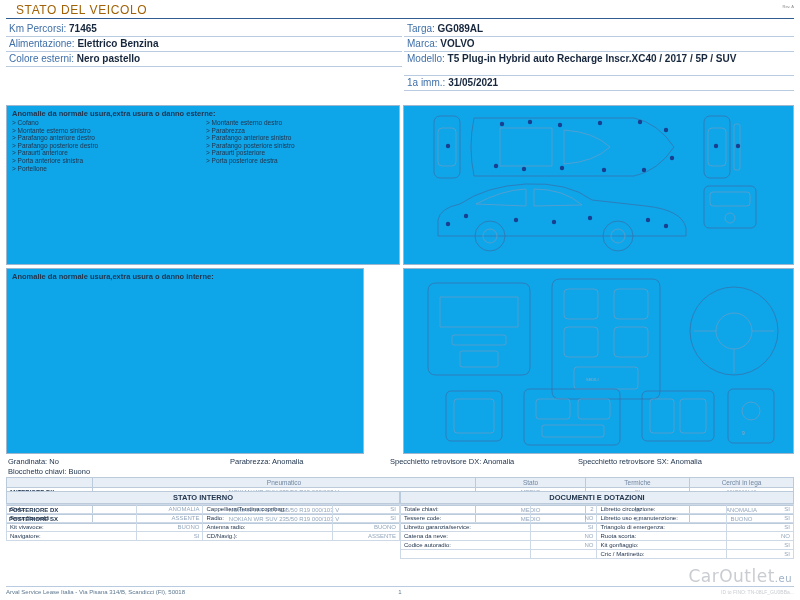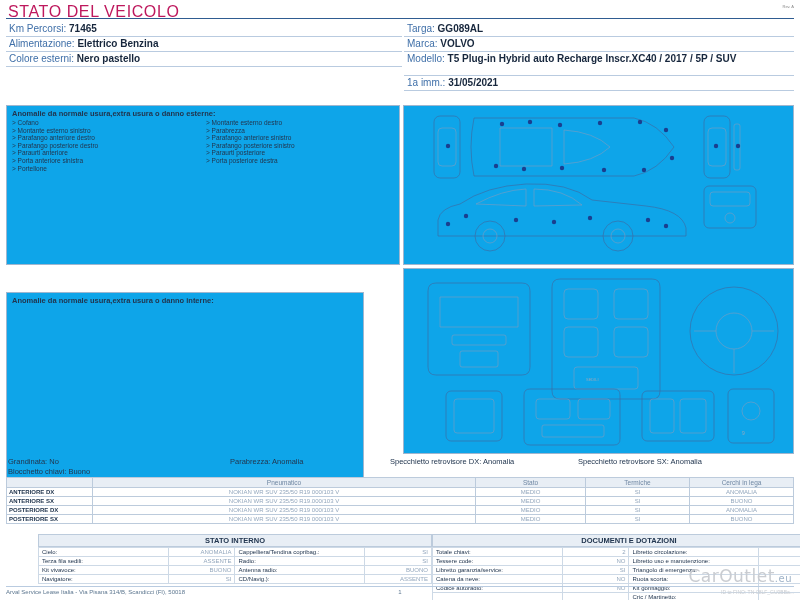--- a/index.html
+++ b/index.html
@@ -10,23 +10,23 @@
     background: #ffffff;
     color: #1b2f4b;
     font-size: 7px;
     position: relative;
     overflow: hidden;
   }
   .page { position:relative; width:800px; height:600px; }
 
   
   .doc-title {
-    position:absolute; left:8px; top:3px;
-    font-size: 16px; letter-spacing: .6px;
-    color:#be185d;
+    position:absolute; left:16px; top:3px;
+    font-size: 12px; letter-spacing: .6px;
+    color:#a16207;
   }
   .rev {
     position:absolute; right:6px; top:4px;
     font-size:4px; color:#8a8a8a;
   }
   .hr-title { position:absolute; left:6px; top:18px; width:788px; height:1px; background:#2f5c91; }
 
   
   .info-left { position:absolute; left:6px; top:22px; width:396px; }
   .info-right { position:absolute; left:404px; top:22px; width:390px; }
@@ -70,21 +70,21 @@
   .tyre-tbl td, .tyre-tbl th { border:1px solid #bccbdc; padding:1px 2px; }
   .tyre-tbl thead th {
     background:#e8eef5; color:#6f87a3; font-weight:normal; text-align:center; font-size:6.5px;
   }
   .tyre-tbl td.rowlbl { color:#22364f; font-weight:bold; width:86px; }
   .tyre-tbl td.desc { color:#93a7bd; text-align:center; }
   .tyre-tbl td.stato { color:#93a7bd; text-align:center; width:110px; }
   .tyre-tbl td.term { color:#93a7bd; text-align:center; width:104px; }
   .tyre-tbl td.cerchi { color:#93a7bd; text-align:center; width:104px; }
 
-  .sec2 { position:absolute; top:534px;margin-left:32px; }
+  .sec2 { position:absolute; top:491px; }
   .sec-left { left:6px; width:394px; }
   .sec-right { left:400px; width:394px; }
   .sec-head {
     border:1px solid #bccbdc; background:#e8eef5;
     text-align:center; font-size:7.5px; font-weight:bold; color:#22364f;
     padding:1px 0;
   }
   .kv { width:100%; }
   .kv td { border:1px solid #cdd9e6; padding:1px 3px; font-size:6px; height:9px; }
   .kv td.k { color:#22364f; width:33%; }
@@ -219,21 +219,21 @@
       </g>
 
       <g transform="translate(300,80)">
         <rect class="gline" x="0" y="0" width="52" height="42" rx="5"></rect>
         <rect class="gline2" x="6" y="6" width="40" height="14" rx="3"></rect>
         <circle class="gline2" cx="26" cy="32" r="5"></circle>
       </g>
     </svg>
   </div>
 
-  <div class="box" style="left:6px; top:268px; width:358px; height:186px;margin-top:24px;">
+  <div class="box" style="left:6px; top:268px; width:358px; height:186px;">
     <div class="box-title">Anomalie da normale usura,extra usura o danno interne:</div>
   </div>
 
   <div class="box" style="left:403px; top:268px; width:391px; height:186px;">
     <svg width="389" height="184" viewBox="0 0 389 184">
 
       <g transform="translate(28,14)">
         <path class="gline" d="M4,0 l86,0 q8,0 8,8 l0,76 q0,8 -8,8 l-86,0 q-8,0 -8,-8 l0,-76 q0,-8 8,-8 z"></path>
         <path class="gline2" d="M8,14 l78,0 l0,30 l-78,0 z"></path>
         <rect class="gline2" x="20" y="52" width="54" height="10" rx="2"></rect>

